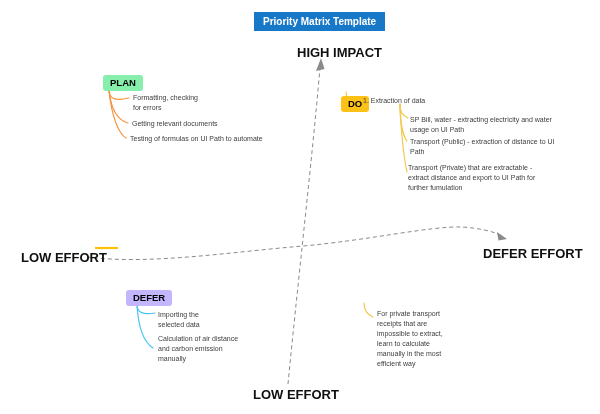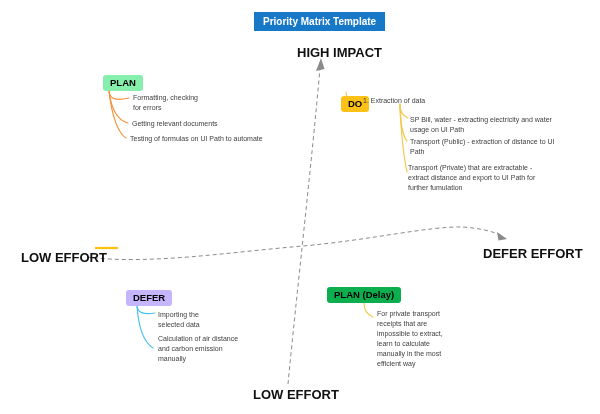--- a/index.html
+++ b/index.html
@@ -62,21 +62,20 @@
   <div class="title" style="background-color: rgb(24, 120, 200);">Priority Matrix Template</div>
 
   <div class="axis-label" style="left:297px;top:45px;">HIGH IMPACT</div>
   <div class="axis-label" style="left:253px;top:387px;">LOW EFFORT</div>
   <div class="axis-label" style="left:21px;top:250px;">LOW EFFORT</div>
   <div class="axis-label" style="left:483px;top:246px;">DEFER EFFORT</div>
 
   <div class="node" style="left: 103px; top: 75px; background-color: #86efac;">PLAN</div>
   <div class="node" style="left: 341px; top: 76px; background-color: rgb(252, 193, 22); margin-top: 20px;">DO</div>
   <div class="node" style="left: 126px; top: 290px; background-color: #c4b5fd;">DEFER</div>
-  <div class="node" style="left: 327px; top: 287px; background-color: rgb(12, 174, 78);">PLAN (Delay)</div>
 
   <div class="item" style="left:133px;top:93px;">Formatting, checking
 for errors</div>
   <div class="item" style="left:132px;top:119px;">Getting relevant documents</div>
   <div class="item" style="left:130px;top:134px;">Testing of formulas on UI Path to automate</div>
 
   <div class="item" style="left:363px;top:96px;">1. Extraction of data</div>
   <div class="item" style="left:410px;top:115px;">SP Bill, water - extracting electricity and water
 usage on UI Path</div>
   <div class="item" style="left:410px;top:137px;">Transport (Public) - extraction of distance to UI

